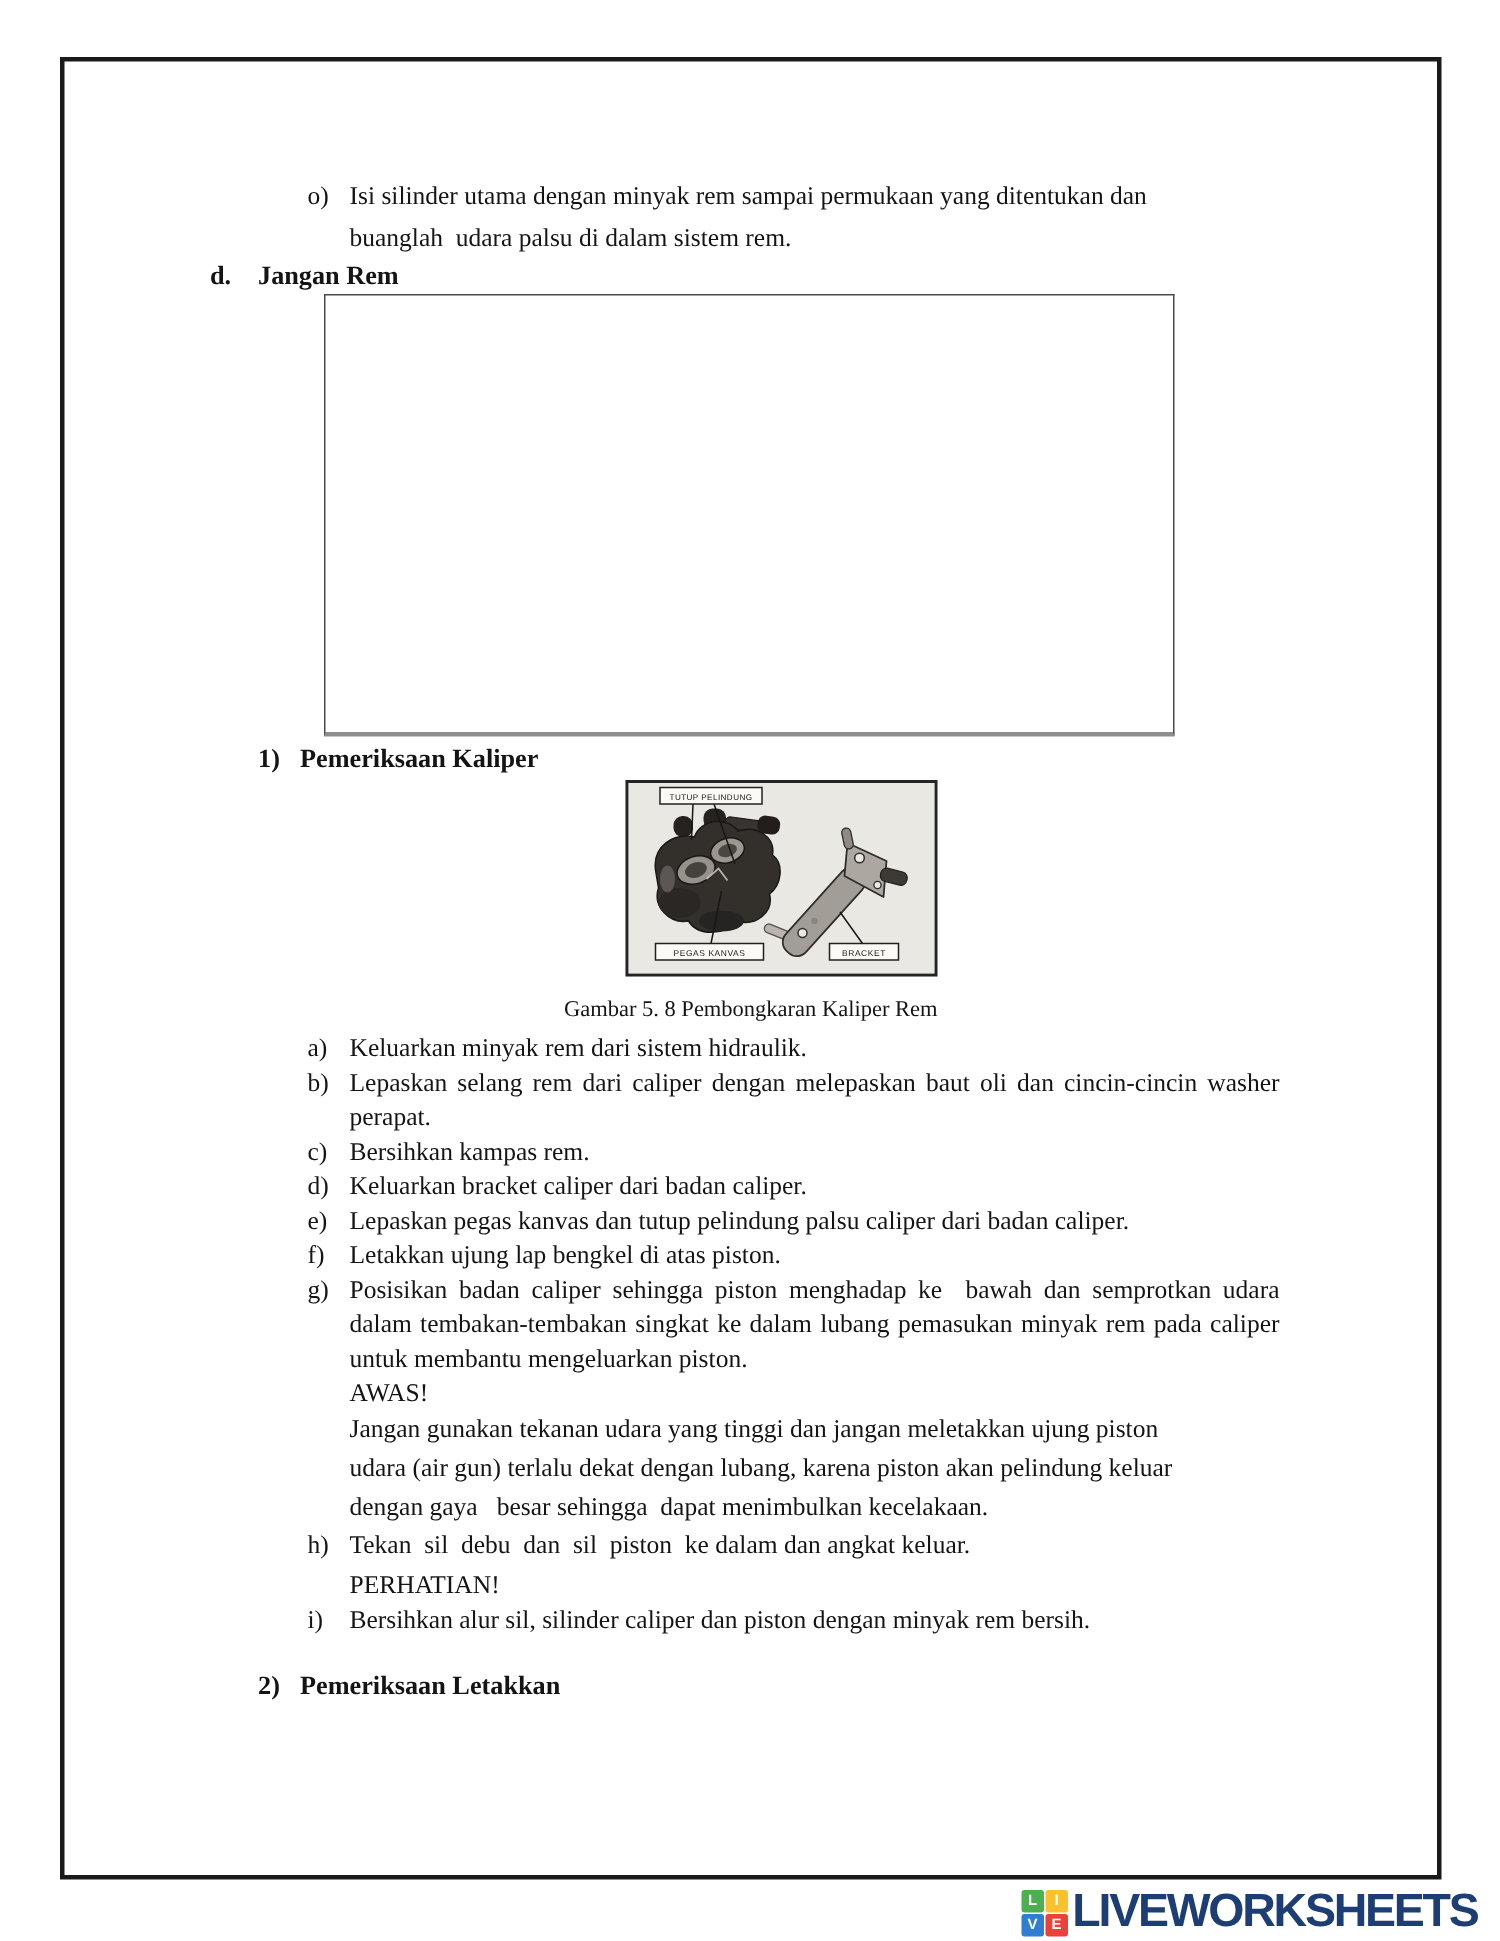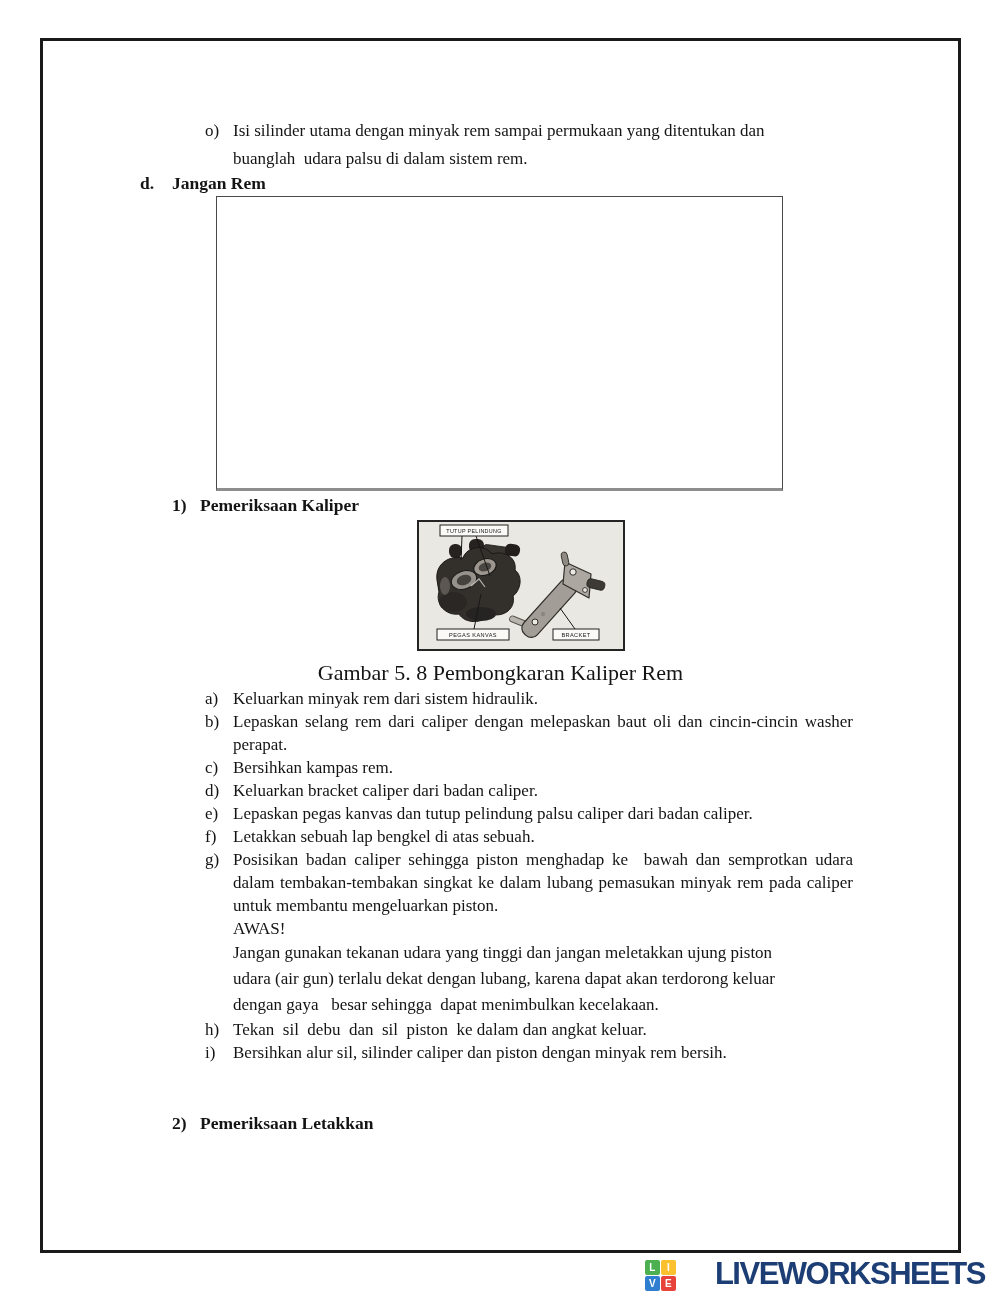--- a/index.html
+++ b/index.html
@@ -41,21 +41,21 @@
     font-size:17.5px; font-weight:bold; line-height:22px;
   }
   .figure-box {
     position:absolute; left:417px; top:520px;
     width:208px; height:131px;
     border:2px solid #242424;
     background:#eae8e3;
   }
   .caption {
     position:absolute; left:40px; top:662px; width:921px;
-    text-align:center; font-size:22px; line-height:22px;font-family:Liberation Serif, serif;
+    text-align:center; font-size:15px; line-height:22px;font-family:Liberation Serif, serif;
   }
   .steps {
     position:absolute; left:205px; top:687px; width:679px;
     font-size:17px;
   }
   .steps .row { display:flex; line-height:23px; }
   .steps .just .txt { text-align:justify; }
   .bold-line { font-weight:normal; }
   .awas-body .txt { line-height:26px; }
   .perh-title { margin-top:4px; }
@@ -77,21 +77,20 @@
   }
   .tile {
     display:flex; align-items:center; justify-content:center;
     color:#ffffff; font-size:10px; font-weight:bold;
     border-radius:2px;
     font-family:"Liberation Sans", sans-serif;
   }
   .logo-text {
     font-size:31px; font-weight:bold; letter-spacing:-1.5px;
     line-height:35px;
-    margin-left:36px;
   }
   svg text {
     font-family:"Liberation Sans", sans-serif;
   }
 </style>
 </head>
 <body>
 
 <div class="page-frame"></div>
 
@@ -183,39 +182,43 @@
   <div class="row">
     <span class="marker">d)</span>
     <span class="txt">Keluarkan bracket caliper dari badan caliper.</span>
   </div>
   <div class="row">
     <span class="marker">e)</span>
     <span class="txt">Lepaskan pegas kanvas dan tutup pelindung palsu caliper dari badan caliper.</span>
   </div>
   <div class="row">
     <span class="marker">f)</span>
-    <span class="txt">Letakkan sebuah lap bengkel di atas sebuah.</span>
+    <span class="txt">Letakkan ujung lap bengkel di atas piston.</span>
   </div>
   <div class="row just">
     <span class="marker">g)</span>
     <span class="txt">Posisikan badan caliper sehingga piston menghadap ke  bawah dan semprotkan udara dalam tembakan-tembakan singkat ke dalam lubang pemasukan minyak rem pada caliper      untuk membantu mengeluarkan piston.</span>
   </div>
   <div class="row">
     <span class="marker"></span>
     <span class="txt bold-line">AWAS!</span>
   </div>
   <div class="row awas-body">
     <span class="marker"></span>
     <span class="txt">Jangan gunakan tekanan udara yang tinggi dan jangan meletakkan ujung piston
-udara (air gun) terlalu dekat dengan lubang, karena dapat akan terdorong keluar
+udara (air gun) terlalu dekat dengan lubang, karena piston akan pelindung keluar
 dengan gaya   besar sehingga  dapat menimbulkan kecelakaan.</span>
   </div>
   <div class="row">
     <span class="marker">h)</span>
     <span class="txt">Tekan  sil  debu  dan  sil  piston  ke dalam dan angkat keluar.</span>
+  </div>
+  <div class="row perh-title">
+    <span class="marker"></span>
+    <span class="txt bold-line">PERHATIAN!</span>
   </div>
   <div class="row">
     <span class="marker">i)</span>
     <span class="txt">Bersihkan alur sil, silinder caliper dan piston dengan minyak rem bersih.</span>
   </div>
 </div>
 
 <div class="heading-2 flexrow">
   <span class="marker">2)</span>
   <span>Pemeriksaan Letakkan</span>

